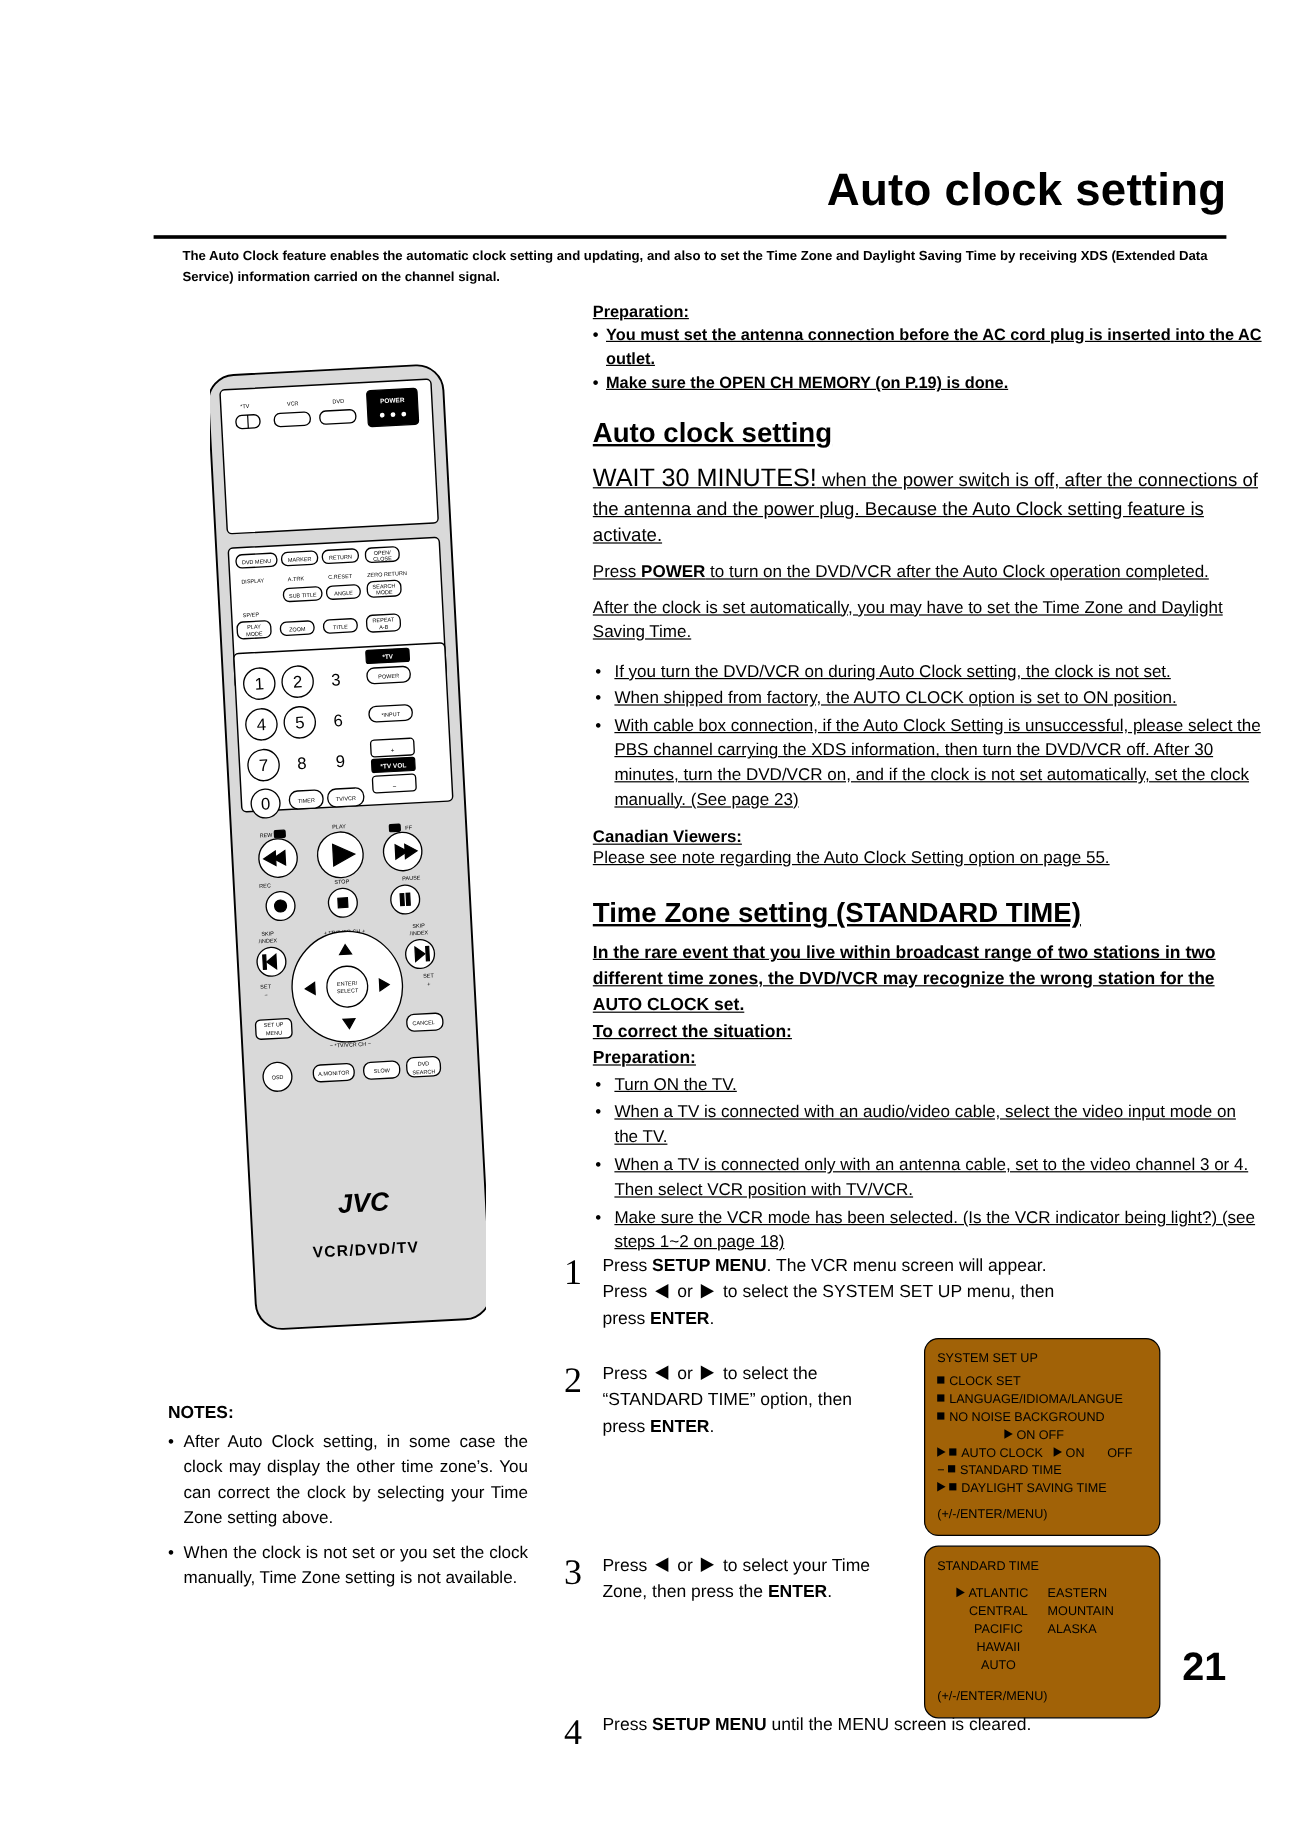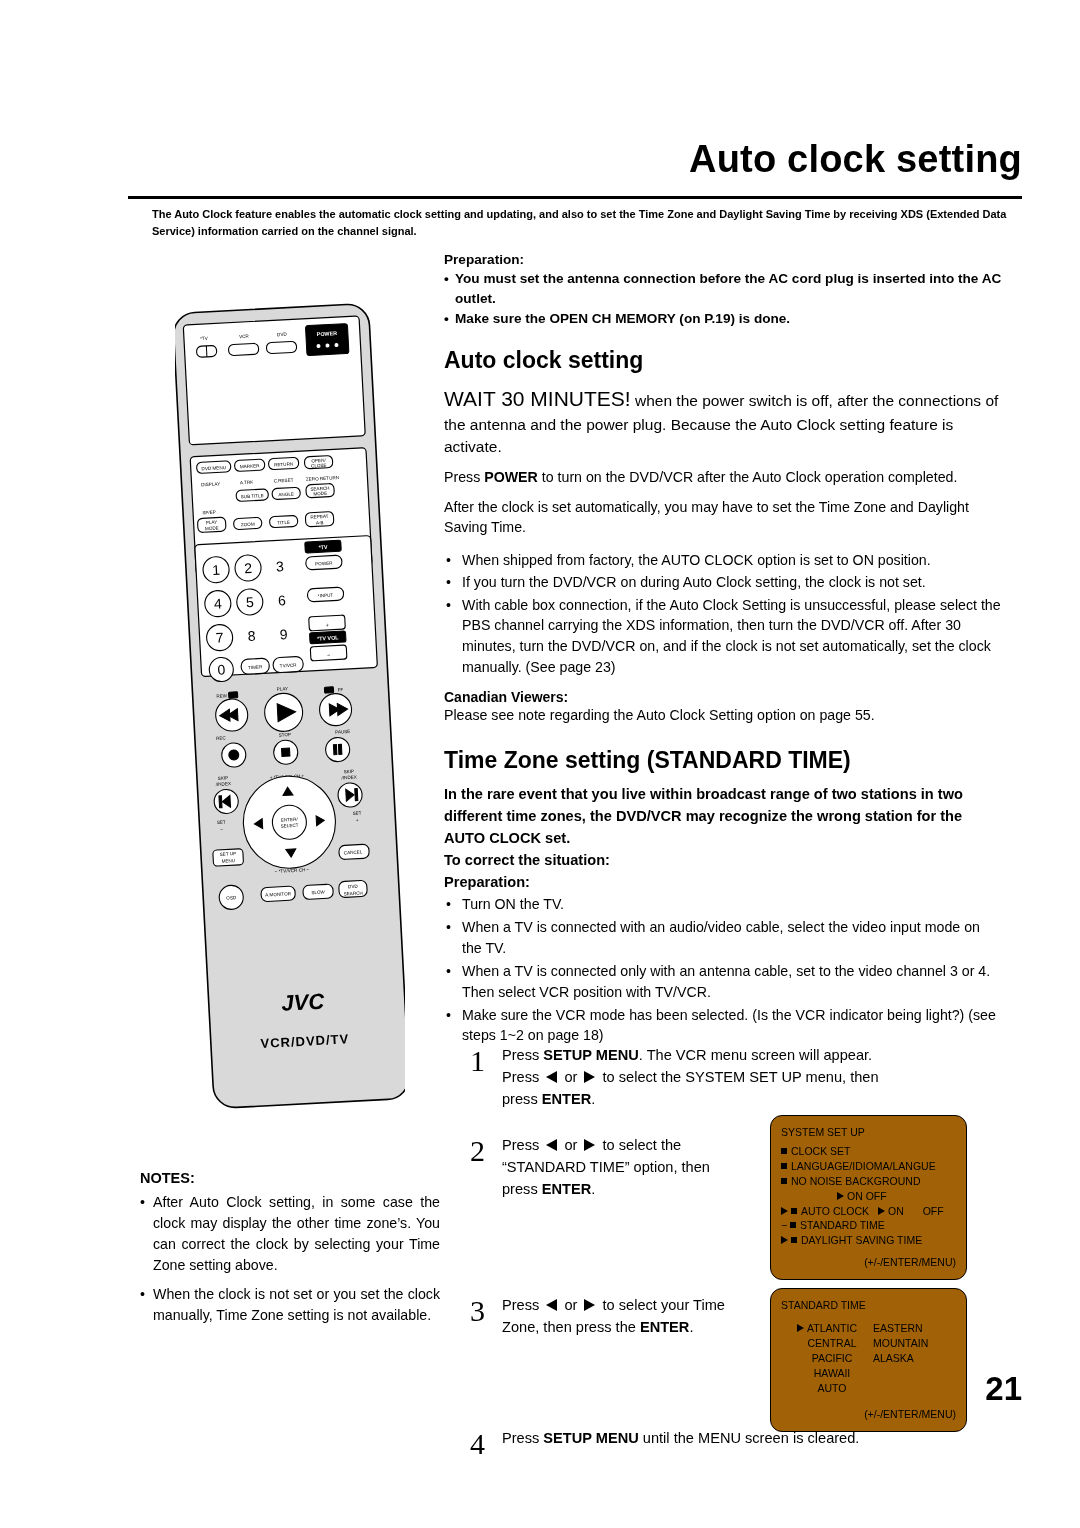--- a/index.html
+++ b/index.html
@@ -20,21 +20,21 @@
   }
   .rule {
     position:absolute; left:128px; top:196px; width:894px; height:3px; background:#000;
   }
   .intro {
     position:absolute; left:152px; top:206px; width:890px;
     font-size:11px; font-weight:bold; line-height:1.52;
   }
 
   
-  .rightcol { position:absolute; left:444px; top:252px; width:558px; }
+  .rightcol { position:absolute; left:494px; top:252px; width:558px;text-decoration:underline; }
   .prep-head { font-size:13.6px; font-weight:bold; margin:0 0 2px 0; }
   .bullets-bold { font-size:13.6px; font-weight:bold; line-height:1.45; }
   .bullets-bold div { position:relative; padding-left:11px; margin-bottom:1px; }
   .bullets-bold div:before { content:"•"; position:absolute; left:0; top:0; }
 
   .h2 { font-size:23px; font-weight:bold; margin:18px 0 10px 0; }
   .h2.tz { margin-top:24px; }
 
   .wait { font-size:15.5px; line-height:1.42; }
   .wait .big { font-size:21px; }
@@ -70,21 +70,21 @@
   
   .osd {
     position:absolute; border:1.5px solid #000; border-radius:12px;
     background:#a16207; font-size:10.5px; line-height:1.42;
     padding:9px 10px;
   }
   .osd .ttl { margin-bottom:4px; }
   .osd .row { white-space:nowrap; }
   .sq { display:inline-block; width:6px; height:6px; background:#000; margin-right:4px; vertical-align:1px; }
   .tri { display:inline-block; width:0;height:0;border-top:4px solid transparent;border-bottom:4px solid transparent;border-left:7px solid #000; margin-right:3px; vertical-align:0px;}
-  .osd .foot { margin-top:7px;text-align:right; }
+  .osd .foot { margin-top:7px; }
   .tzcols { display:flex; }
   .tzcols .c1 { width:92px;text-align:center; }
 
   
   .notes { position:absolute; left:140px; top:1170px; width:300px; }
   .notes h4 { font-size:14.5px; font-weight:bold; margin:0 0 6px 0; }
   .notes .li { position:relative; padding-left:13px; font-size:14.2px; line-height:1.48; margin-bottom:8px; text-align:justify; }
   .notes .li:before { content:"•"; position:absolute; left:0; top:0; }
 
   .pagenum { position:absolute; right:58px; top:1370px; font-size:33px; font-weight:bold; }
@@ -294,22 +294,22 @@
       <span class="big">WAIT 30 MINUTES!</span><span> when the power switch is off, after the connections of the antenna and the power plug. Because the Auto Clock setting feature is activate.</span>
     </div>
 
     <div class="para">
       <span>Press </span><span class="b">POWER</span><span> to turn on the DVD/VCR after the Auto Clock operation completed.</span>
     </div>
 
     <div class="para">After the clock is set automatically, you may have to set the Time Zone and Daylight Saving Time.</div>
 
     <div class="dotlist">
+      <div class="li">If you turn the DVD/VCR on during Auto Clock setting, the clock is not set.</div>
       <div class="li">When shipped from factory, the AUTO CLOCK option is set to ON position.</div>
-      <div class="li">If you turn the DVD/VCR on during Auto Clock setting, the clock is not set.</div>
       <div class="li">With cable box connection, if the Auto Clock Setting is unsuccessful, please select the PBS channel carrying the XDS information, then turn the DVD/VCR off. After 30 minutes, turn the DVD/VCR on, and if the clock is not set automatically, set the clock manually. (See page 23)</div>
     </div>
 
     <div class="sub-bold">Canadian Viewers:</div>
     <div class="canadian-note">Please see note regarding the Auto Clock Setting option on page 55.</div>
 
     <div class="h2 tz">Time Zone setting (STANDARD TIME)</div>
 
     <div class="tz-bold">
       <span>In the rare event that you live within broadcast range of two stations in two different time zones, the DVD/VCR may recognize the wrong station for the AUTO CLOCK set.</span>

